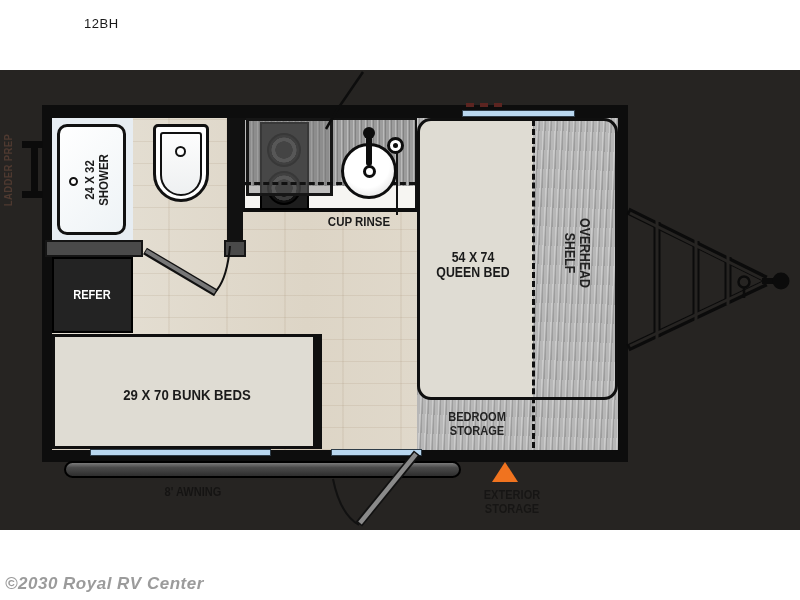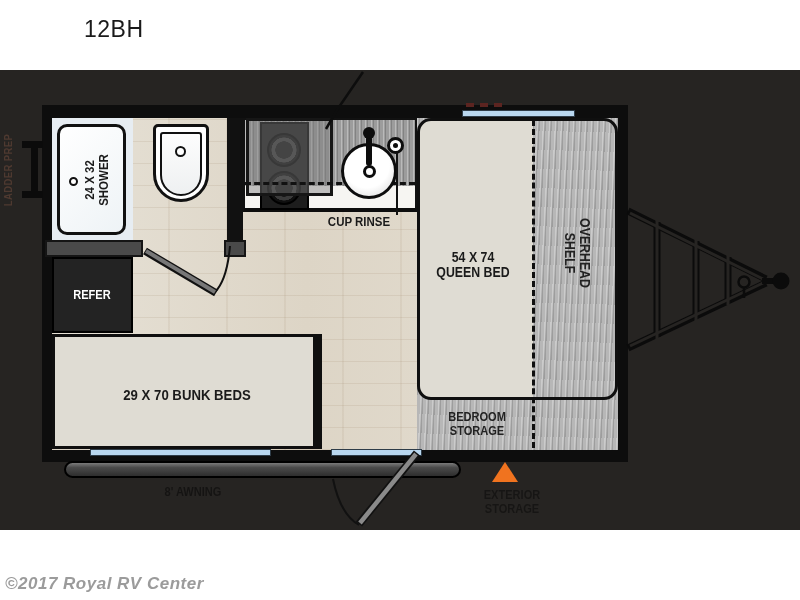--- a/index.html
+++ b/index.html
@@ -1,21 +1,21 @@
 <!DOCTYPE html>
 <html><head>
 <meta charset="utf-8">
 <style>
   html,body{margin:0;padding:0;}
   body{font-family:"Liberation Sans",sans-serif;background:#fff;}
   #stage{position:relative;width:800px;height:600px;background:#fff;overflow:hidden;}
   #stage *{box-sizing:border-box;}
   .abs{position:absolute;}
 
-  .model-title{left:84px;top:17px;font-size:23px;color:#1c1c1c;letter-spacing:.5px;}
+  .model-title{left:84px;top:17px;font-size:13px;color:#1c1c1c;letter-spacing:.5px;}
   .panel{left:0;top:70px;width:800px;height:460px;background:#262422;}
   .watermark{left:5px;top:574px;font-size:17px;font-weight:bold;font-style:italic;color:#9b9b9b;letter-spacing:.5px;}
 
   
   .shell{left:42px;top:105px;width:586px;height:357px;background:#0d0d0d;}
   .floor{left:52px;top:118px;width:566px;height:332px;
     background-color:#e2ddd1;
     background-image:
       repeating-linear-gradient(0deg, rgba(150,125,95,.14) 0 1.5px, rgba(0,0,0,0) 1.5px 22px),
       repeating-linear-gradient(90deg, rgba(150,125,95,.10) 0 1.5px, rgba(0,0,0,0) 1.5px 58px),
@@ -215,14 +215,14 @@
         <line x1="762" y1="211" x2="774" y2="211" stroke="#0b0b0b" stroke-width="6"></line>
         <circle cx="781" cy="211" r="8.5" fill="#0b0b0b"></circle>
         <circle cx="744" cy="212" r="5.5" fill="none" stroke="#0b0b0b" stroke-width="2.5"></circle>
         <line x1="744" y1="218" x2="744" y2="228" stroke="#0b0b0b" stroke-width="2.5"></line>
       </g>
 
       <polygon points="492,412 518,412 505,392" fill="#f0731f"></polygon>
     </svg>
   </div>
 
-  <div class="abs watermark">©2017 Royal RV Center</div>
+  <div class="abs watermark">©2030 Royal RV Center</div>
 </div>
 
 </body></html>

